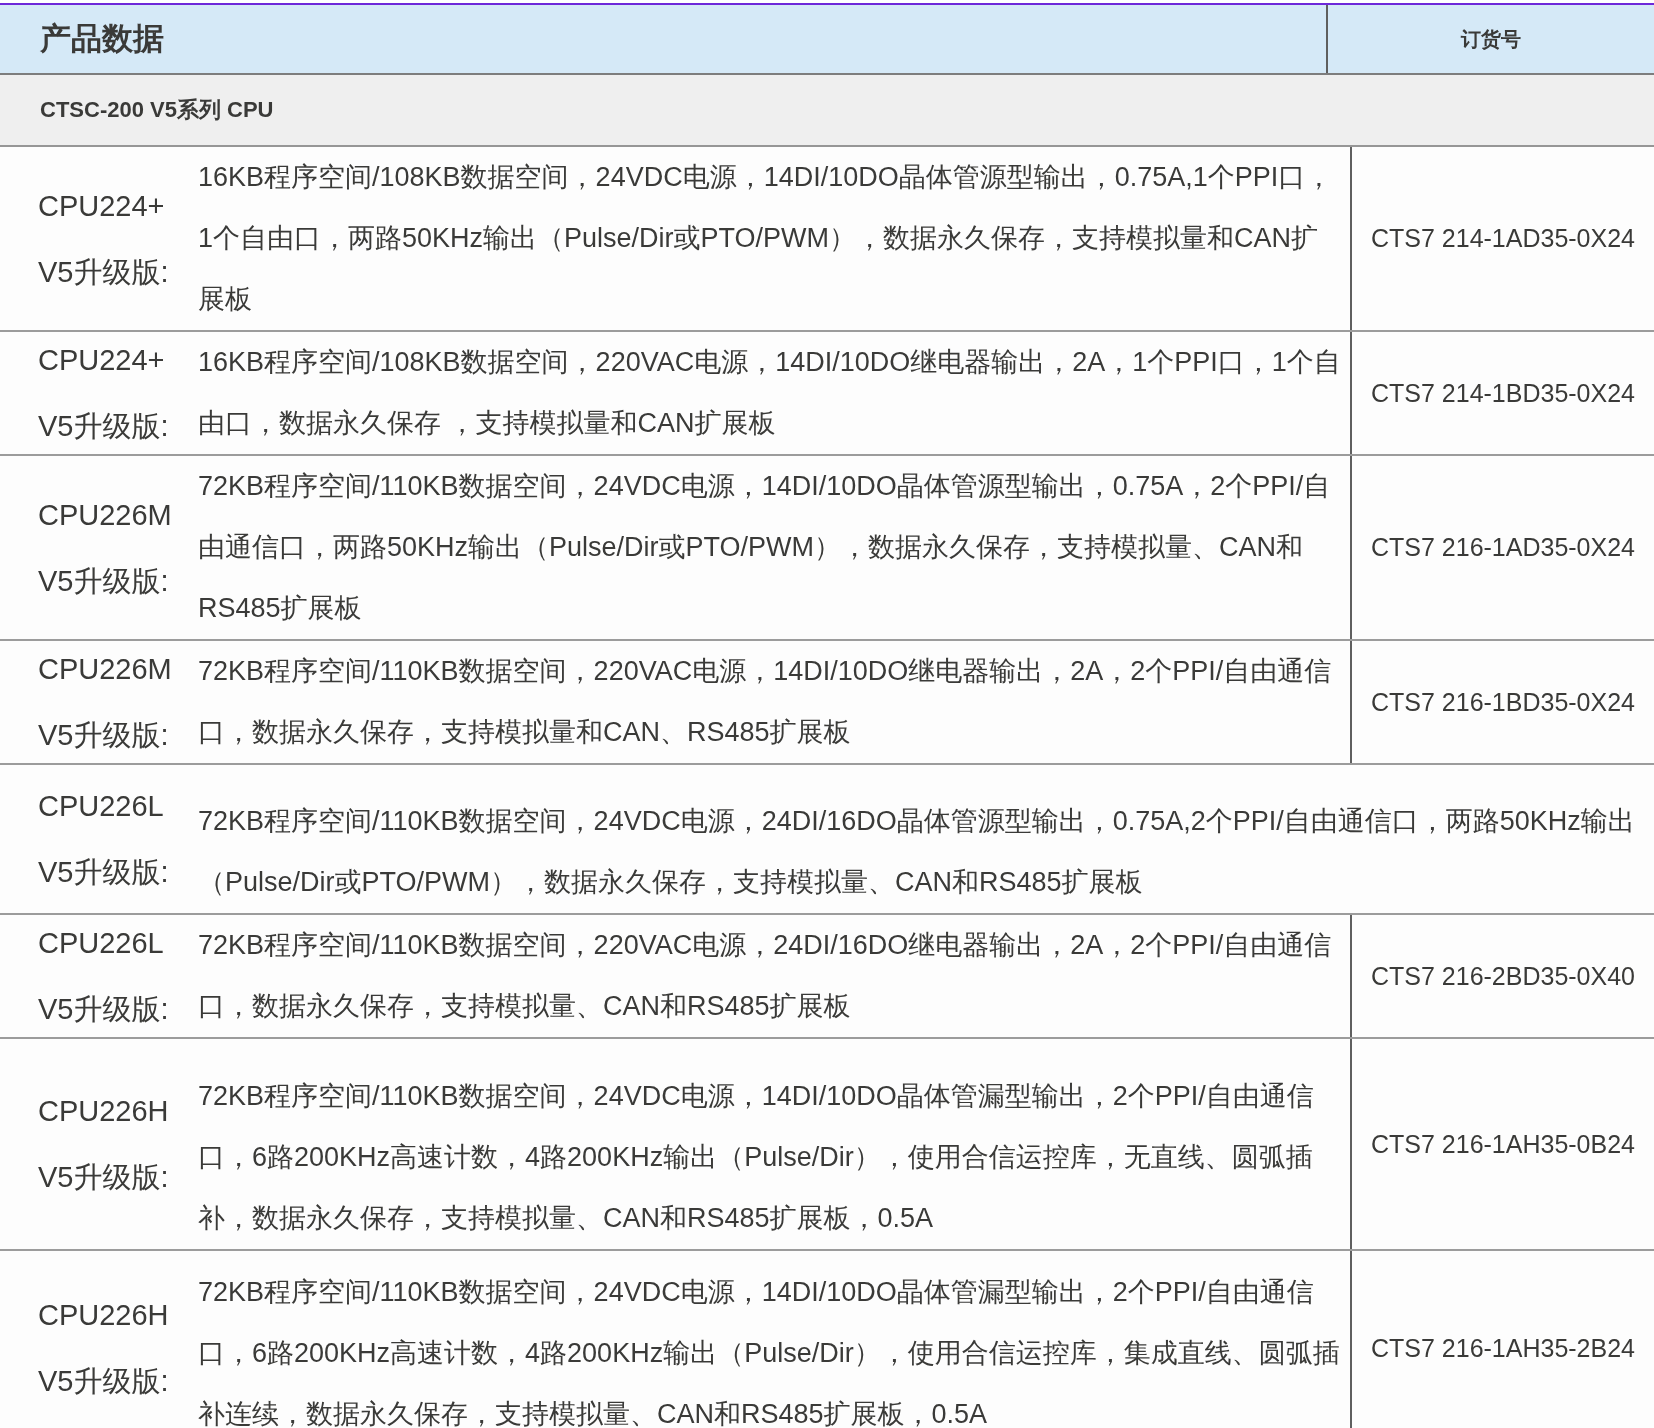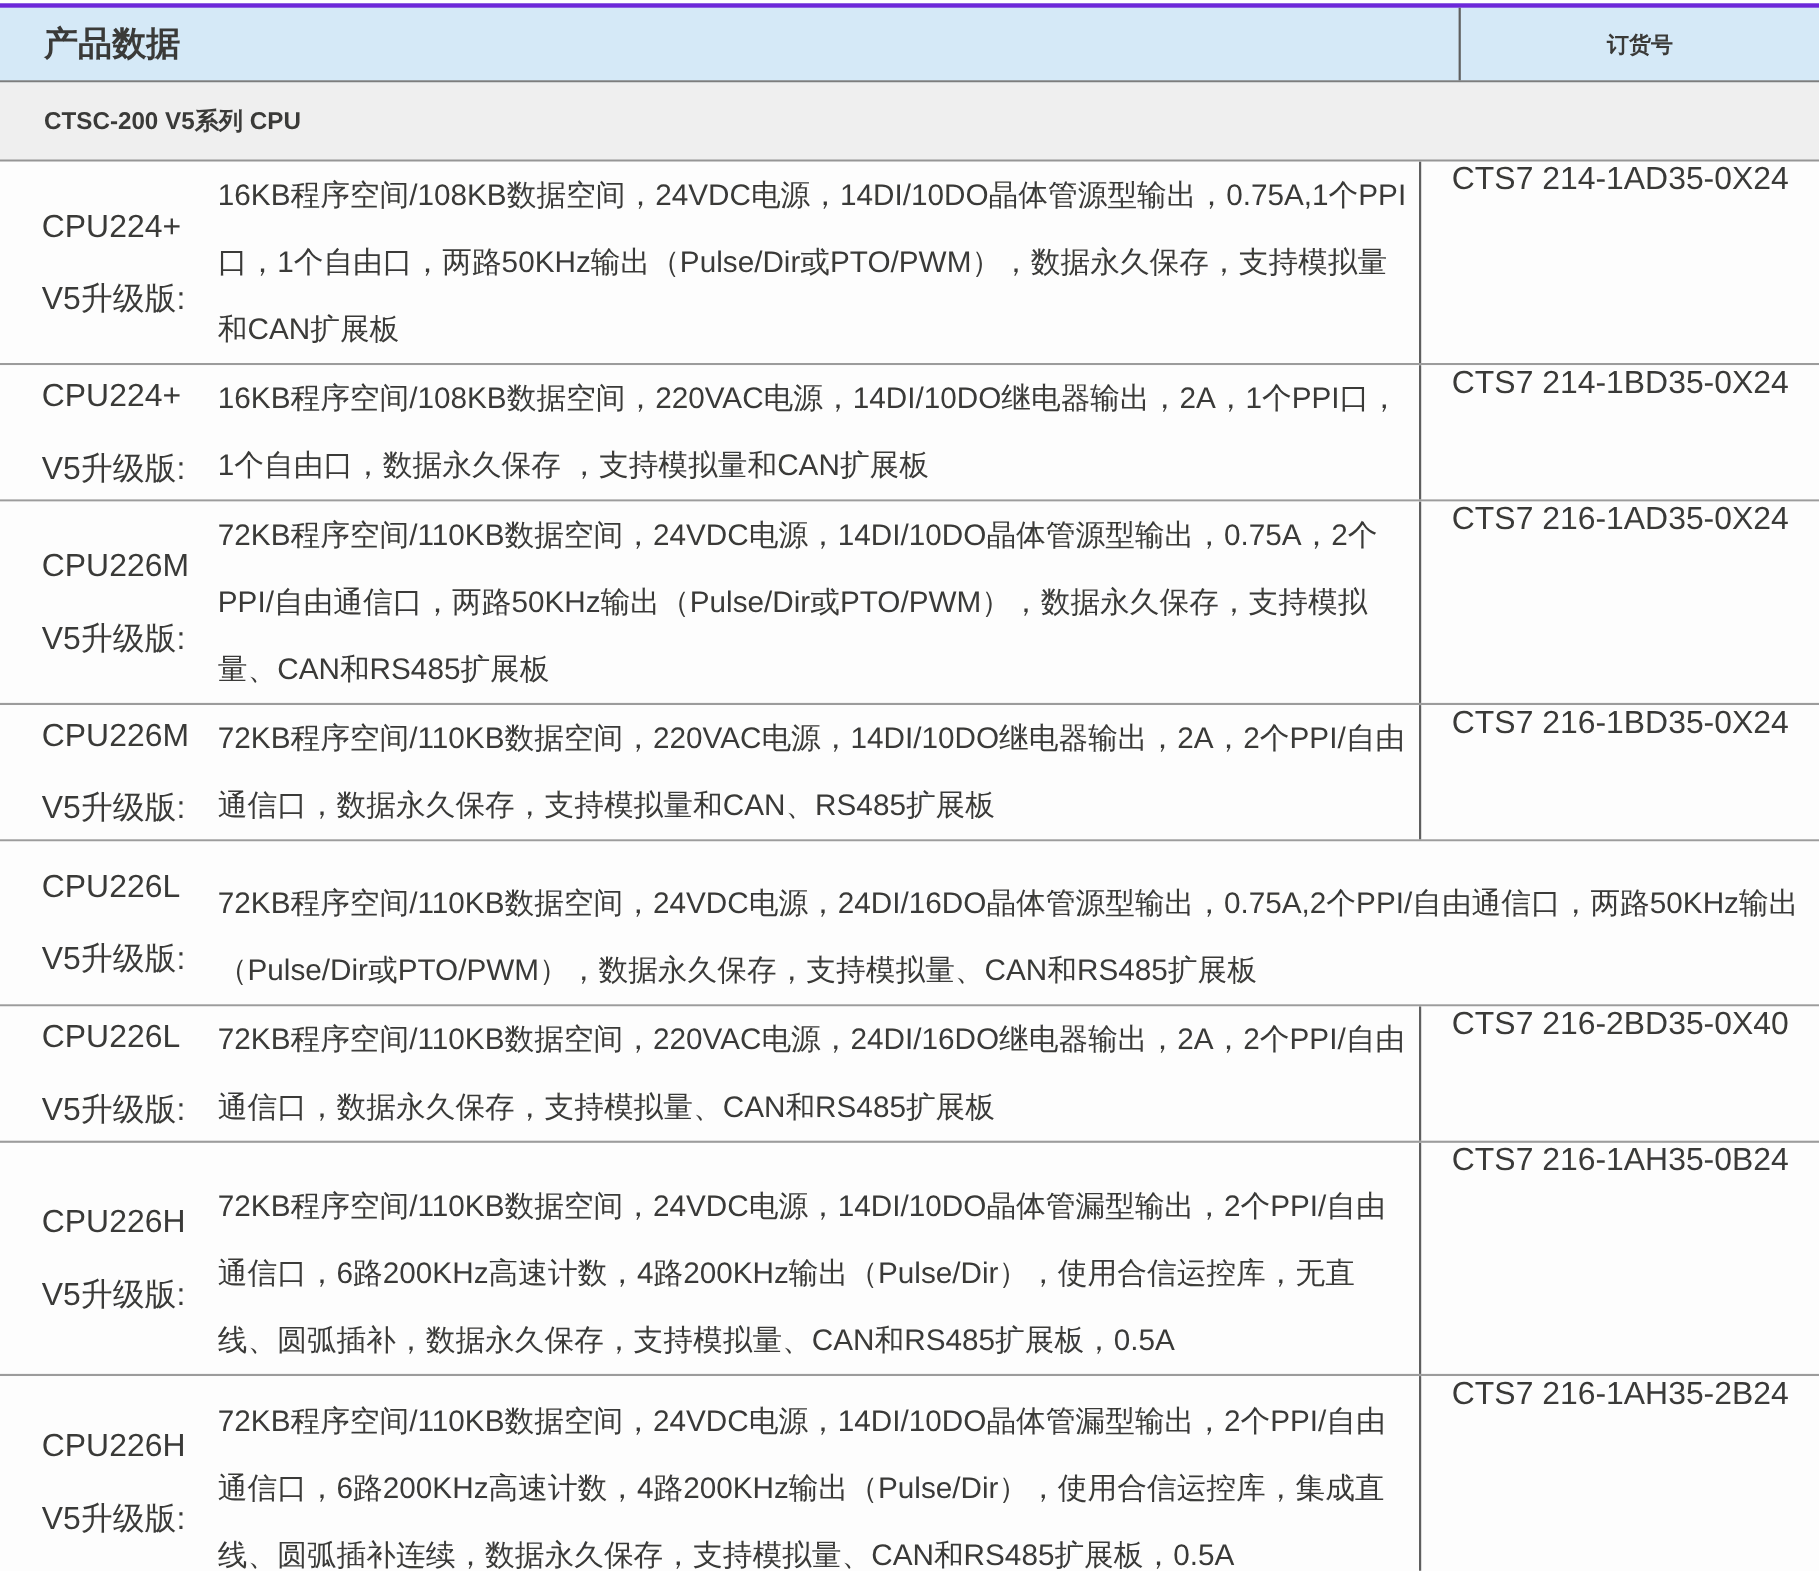--- a/index.html
+++ b/index.html
@@ -12,21 +12,21 @@
     width: 1654px;
     height: 1428px;
     background: #ffffff;
     padding-top: 3px;
   }
   
   .thead {
     display: flex;
     height: 72px;
     background: var(--header-bg, #d5e9f7);
-    border-top: 4px solid #6d28d9;
+    border-top: 2px solid #6d28d9;
     border-bottom: 2px solid #7d7d7d;
     text-align: center;
   }
   .th-product {
     flex: 1;
     display: flex;
     align-items: center;
     padding-left: 40px;
     font-size: 31px;
     font-weight: bold;
@@ -84,25 +84,26 @@
   .cell.desc {
     flex: 1;
     display: flex;
     align-items: flex-end;
     padding-right: 8px;
     font-size: 27px;
     line-height: 61px;
     color: var(--text, #3a3a38);
   }
   .cell.order {
-    width: 364px;
+    width: 304px;
     border-left: 2px solid #5f5f5f;
     display: flex;
+    align-items: center;
     justify-content: center;
-    font-size: 29px;
+    font-size: 25px;
     color: var(--text, #3a3a38);
     text-align: center;
   }
 </style>
 </head>
 <body>
 
 <div class="page">
 
   <div class="thead">

